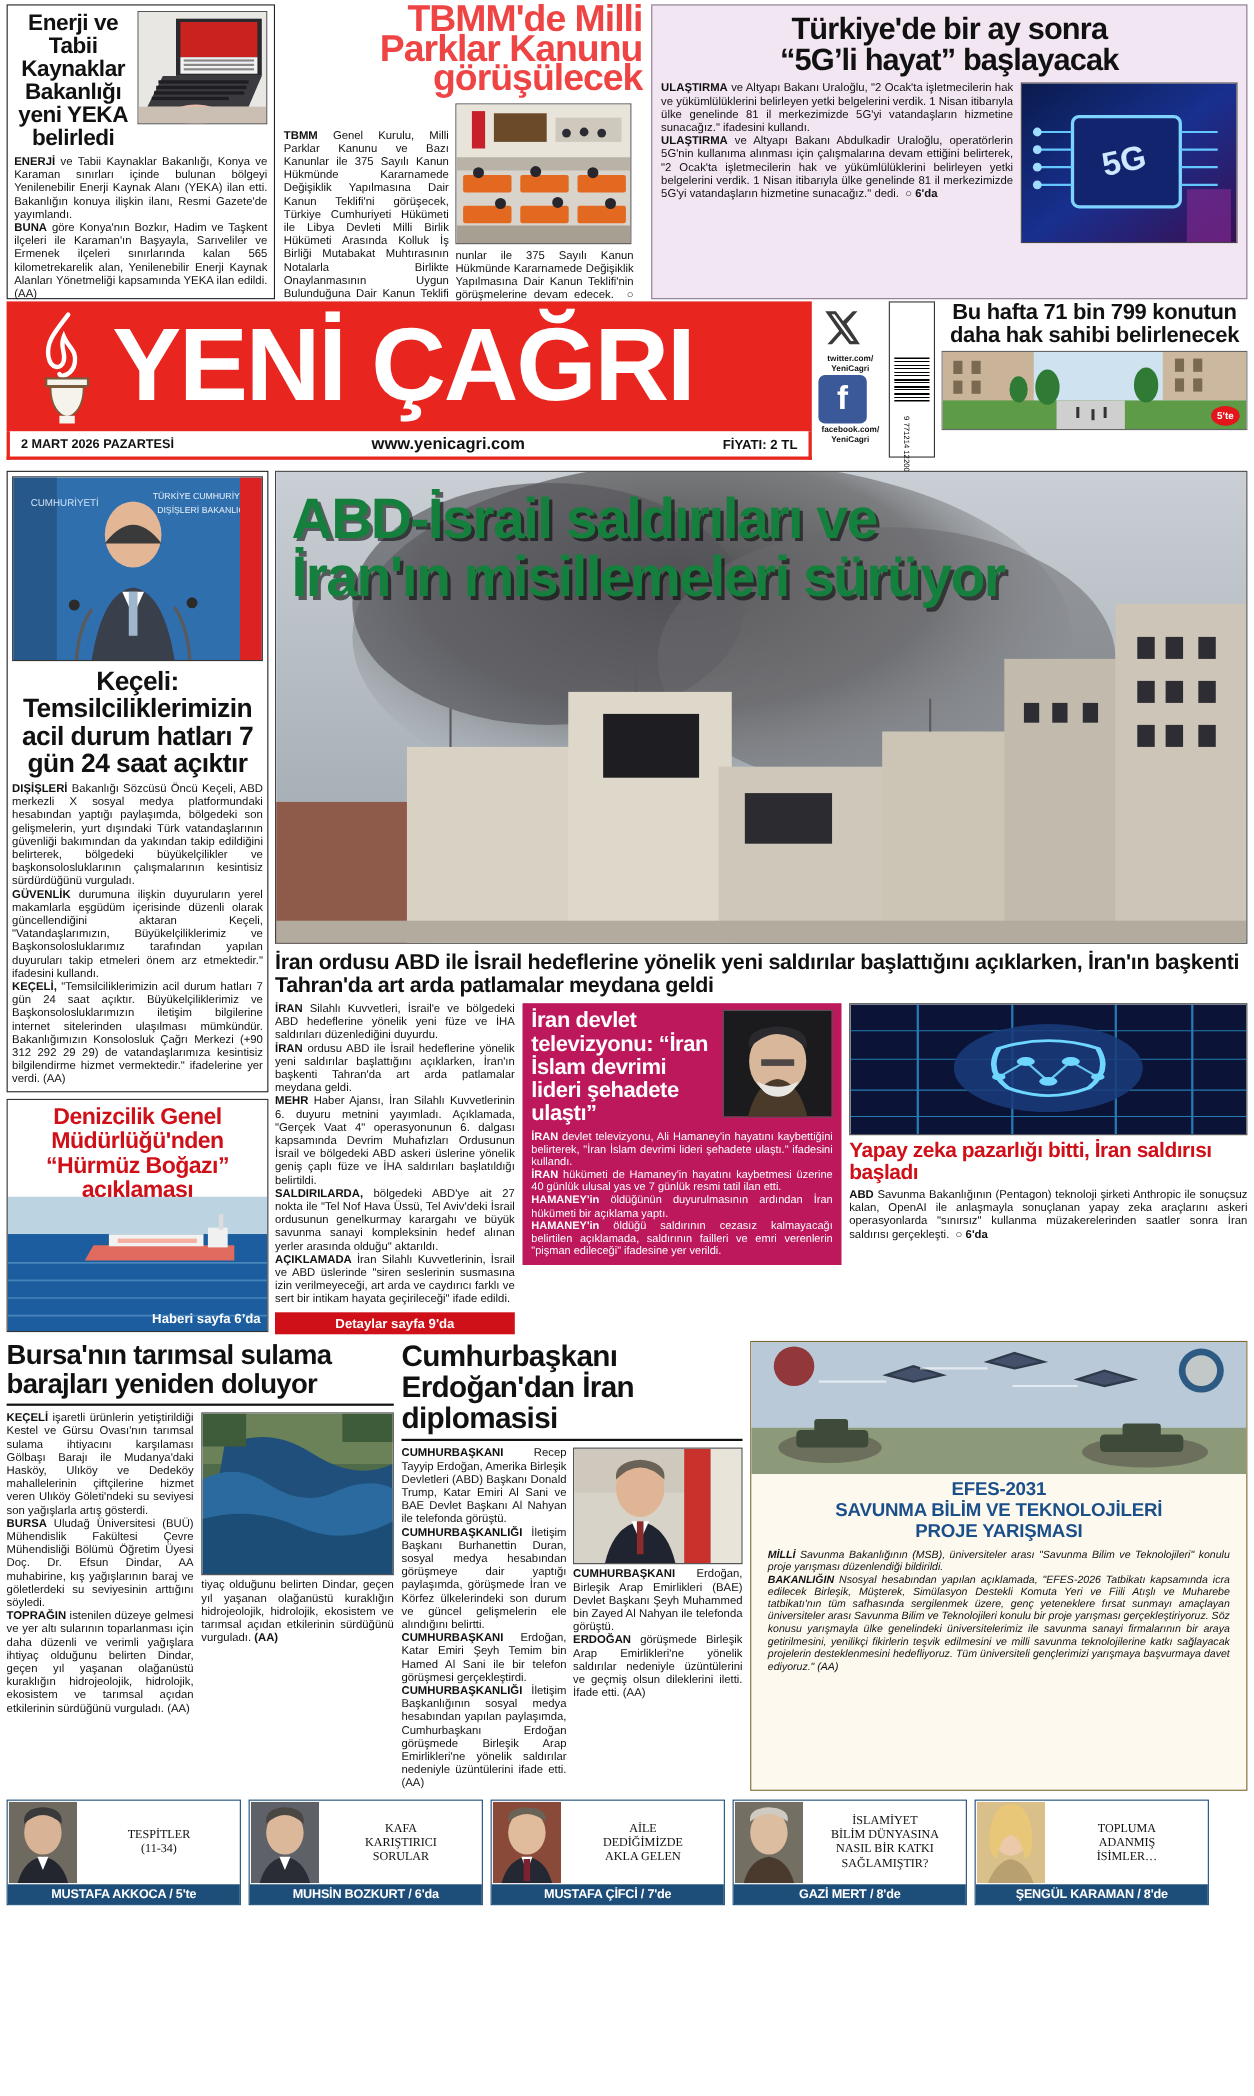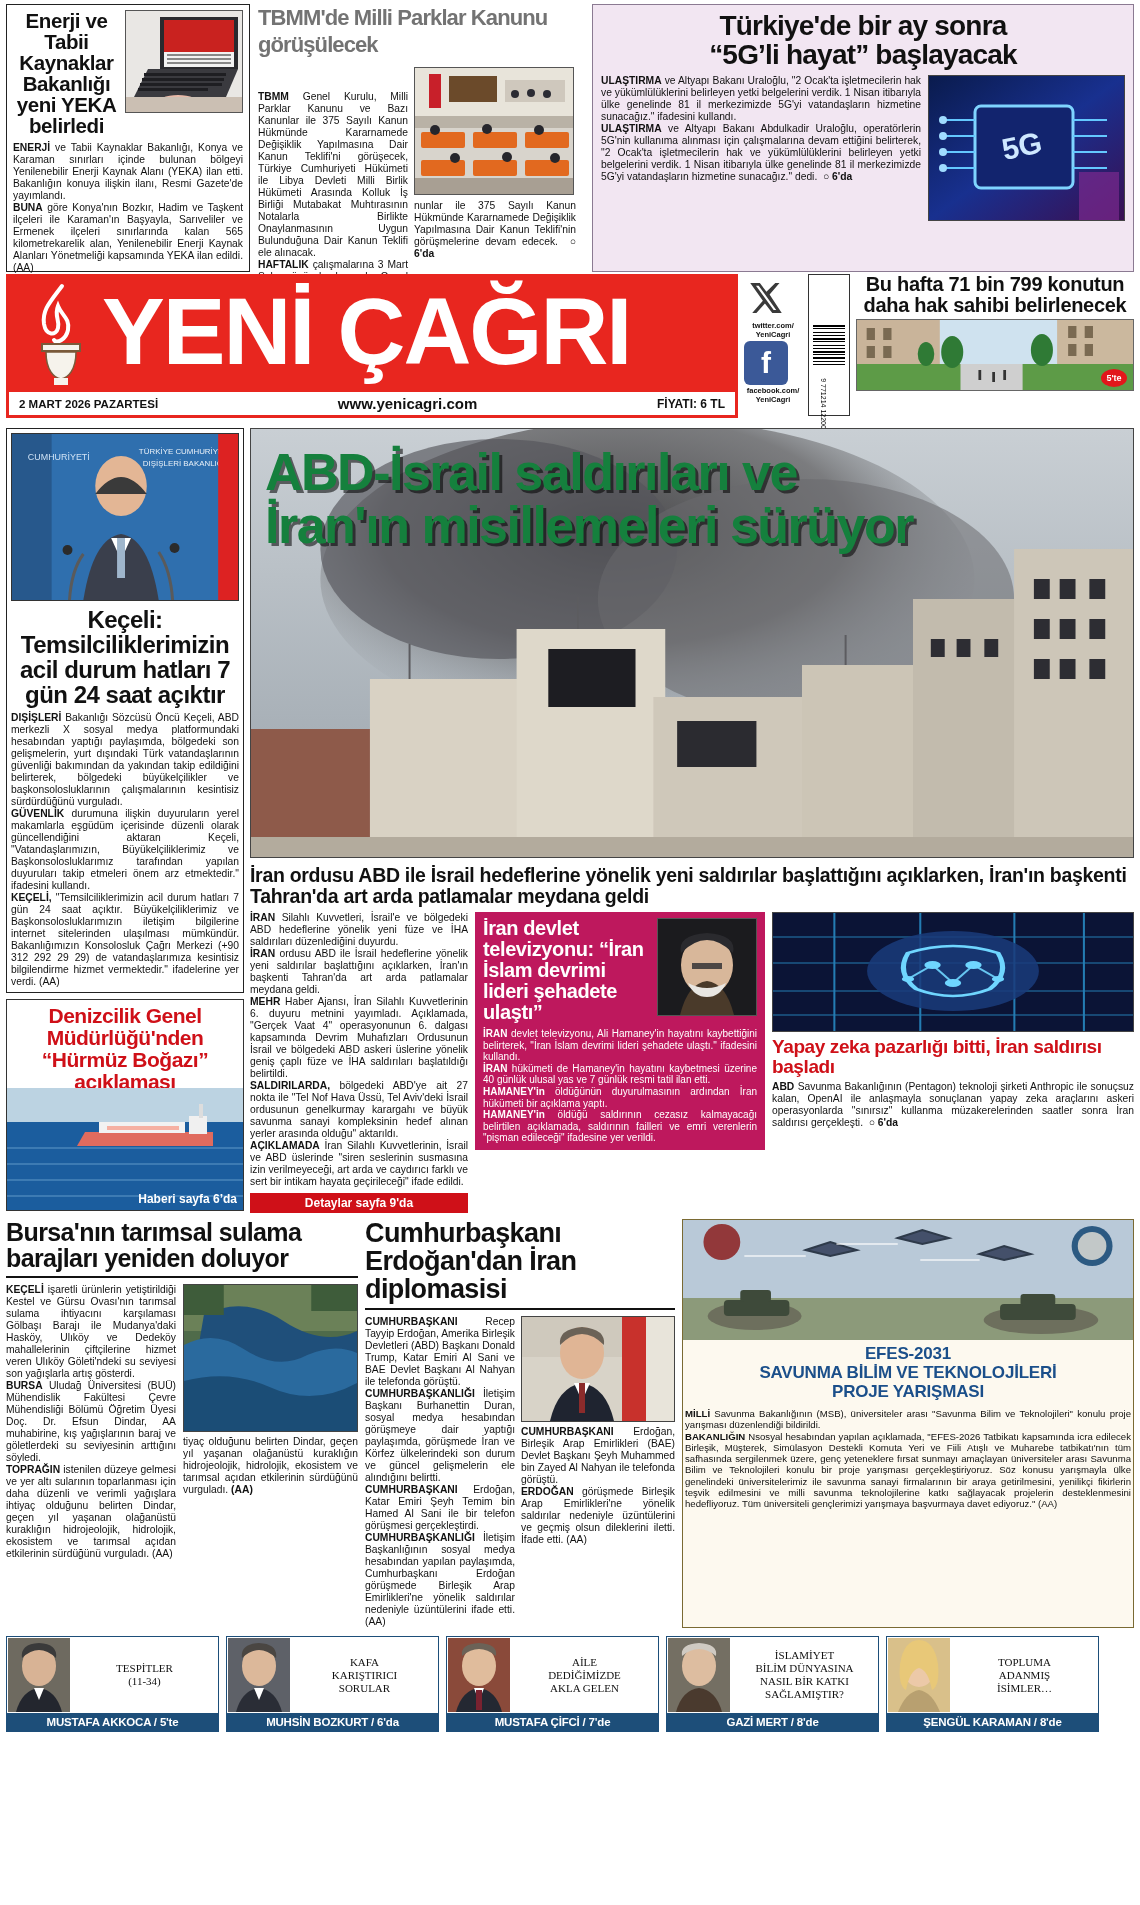--- a/index.html
+++ b/index.html
@@ -20,21 +20,21 @@
   
   .topstrip { display: flex; gap: 6px; padding: 4px 6px 0 6px; height: 272px; }
 
   .col-yeka { width: 244px; border: 1px solid #222; padding: 5px 6px; display: flex; flex-direction: column; }
   .yeka-top { display: flex; gap: 5px; }
   .yeka-head { font-size: 20.5px; line-height: 21px; font-weight: bold; text-align: center; width: 108px; letter-spacing: -0.4px; }
   .yeka-img { width: 118px; height: 103px; border: 1px solid #555; }
   .yeka-body { margin-top: 6px; }
 
   .col-tbmm { width: 330px; padding: 0 2px; display: flex; flex-direction: column; }
-  .tbmm-head { color: #737373; font-size: 22px; line-height: 27px; font-weight: bold; text-align: left; letter-spacing: -0.9px; }
+  .tbmm-head { color: #ef4444; font-size: 34px; line-height: 27px; font-weight: bold; text-align: right; letter-spacing: -0.9px; }
   .tbmm-rule { height: 2px; background: #e2161b; margin: 4px 0 5px; }
   .tbmm-lower { display: flex; gap: 6px; }
   .tbmm-col { width: 150px; margin-top: 24px; }
   .tbmm-img { width: 160px; height: 128px; border: 1px solid #555; }
 
   .col-5g { flex: 1; border: 1px solid #8b7a92; background: #f2e6f2; padding: 6px 8px; }
   .g5-head { font-size: 28px; line-height: 29px; font-weight: bold; text-align: center; letter-spacing: -0.8px; }
   .g5-lower { display: flex; gap: 7px; margin-top: 6px; }
   .g5-text { flex: 1; }
   .g5-img { width: 197px; height: 146px; border: 1px solid #444; }
@@ -99,21 +99,21 @@
   .lw2 { width: 310px; }
   .lw3 { flex: 1; }
 
   .bursa-head { font-size: 25px; line-height: 26px; font-weight: bold; letter-spacing: -0.6px; }
   .erdo-head { font-size: 27px; line-height: 28px; font-weight: bold; letter-spacing: -0.6px; }
   .hrule { height: 2px; background: #111; margin: 5px 0 6px; }
 
   .efes-box { border: 1px solid #7a6a33; background: #fdf9ef; height: 100%; }
   .efes-img { height: 120px; position: relative; }
   .efes-title { color: #1b4f8a; font-size: 17px; line-height: 19px; font-weight: bold; text-align: center; letter-spacing: -0.2px; }
-  .efes-body { padding: 5px 2px; font-size: 9.6px; line-height: 11.3px; text-align: justify; }
+  .efes-body { padding: 5px 15px; font-size: 9.6px; line-height: 11.3px; text-align: justify; font-style: italic; }
 
   
   .cols { display: flex; gap: 7px; padding: 8px 6px 6px 6px; }
   .colcard { width: 213px; border: 1px solid #1d4e79; background: #fff; }
   .colcard-top { display: flex; height: 76px; }
   .col-avatar { width: 62px; height: 74px; margin: 1px; }
   .col-ttl { flex: 1; display: flex; align-items: center; justify-content: center; text-align: center; font-family: "Liberation Serif", serif; font-size: 11px; line-height: 13px; padding: 2px; }
   .col-name { background: #1d4e79; color: #fff; font-size: 11.5px; font-weight: bold; text-align: center; padding: 3px 0; letter-spacing: -0.2px; }
 </style>
 </head>
@@ -258,21 +258,21 @@
             <rect x="18" y="62" width="38" height="7" fill="#f6f3ec" stroke="#7a5a3a" stroke-width="2"></rect>
             <path d="M22 70 C22 88 30 96 37 97 C44 96 52 88 52 70 Z" fill="#f6f3ec" stroke="#7a5a3a" stroke-width="1.5"></path>
             <rect x="30" y="96" width="14" height="7" fill="#f6f3ec"></rect>
           </svg>
         </div>
         <div class="logo-word">YENİ ÇAĞRI</div>
       </div>
       <div class="logo-bar">
         <span class="date">2 MART 2026 PAZARTESİ</span>
         <span class="web">www.yenicagri.com</span>
-        <span class="price">FİYATI: 6 TL</span>
+        <span class="price">FİYATI: 2 TL</span>
       </div>
     </div>
 
     <div class="social-col">
       <div class="sicon x">
         <svg width="36" height="36" viewBox="0 0 24 24" fill="#3a3a3a">
             <path d="M18.2 2H21l-6.6 7.6L22.5 22h-6.3l-4.9-6.4L5.6 22H2.8l7.1-8.1L1.5 2h6.4l4.4 5.9L18.2 2Zm-1.1 18h1.7L7.1 3.8H5.3L17.1 20Z"></path>
           </svg>
       </div>
       <div class="slabel">twitter.com/

